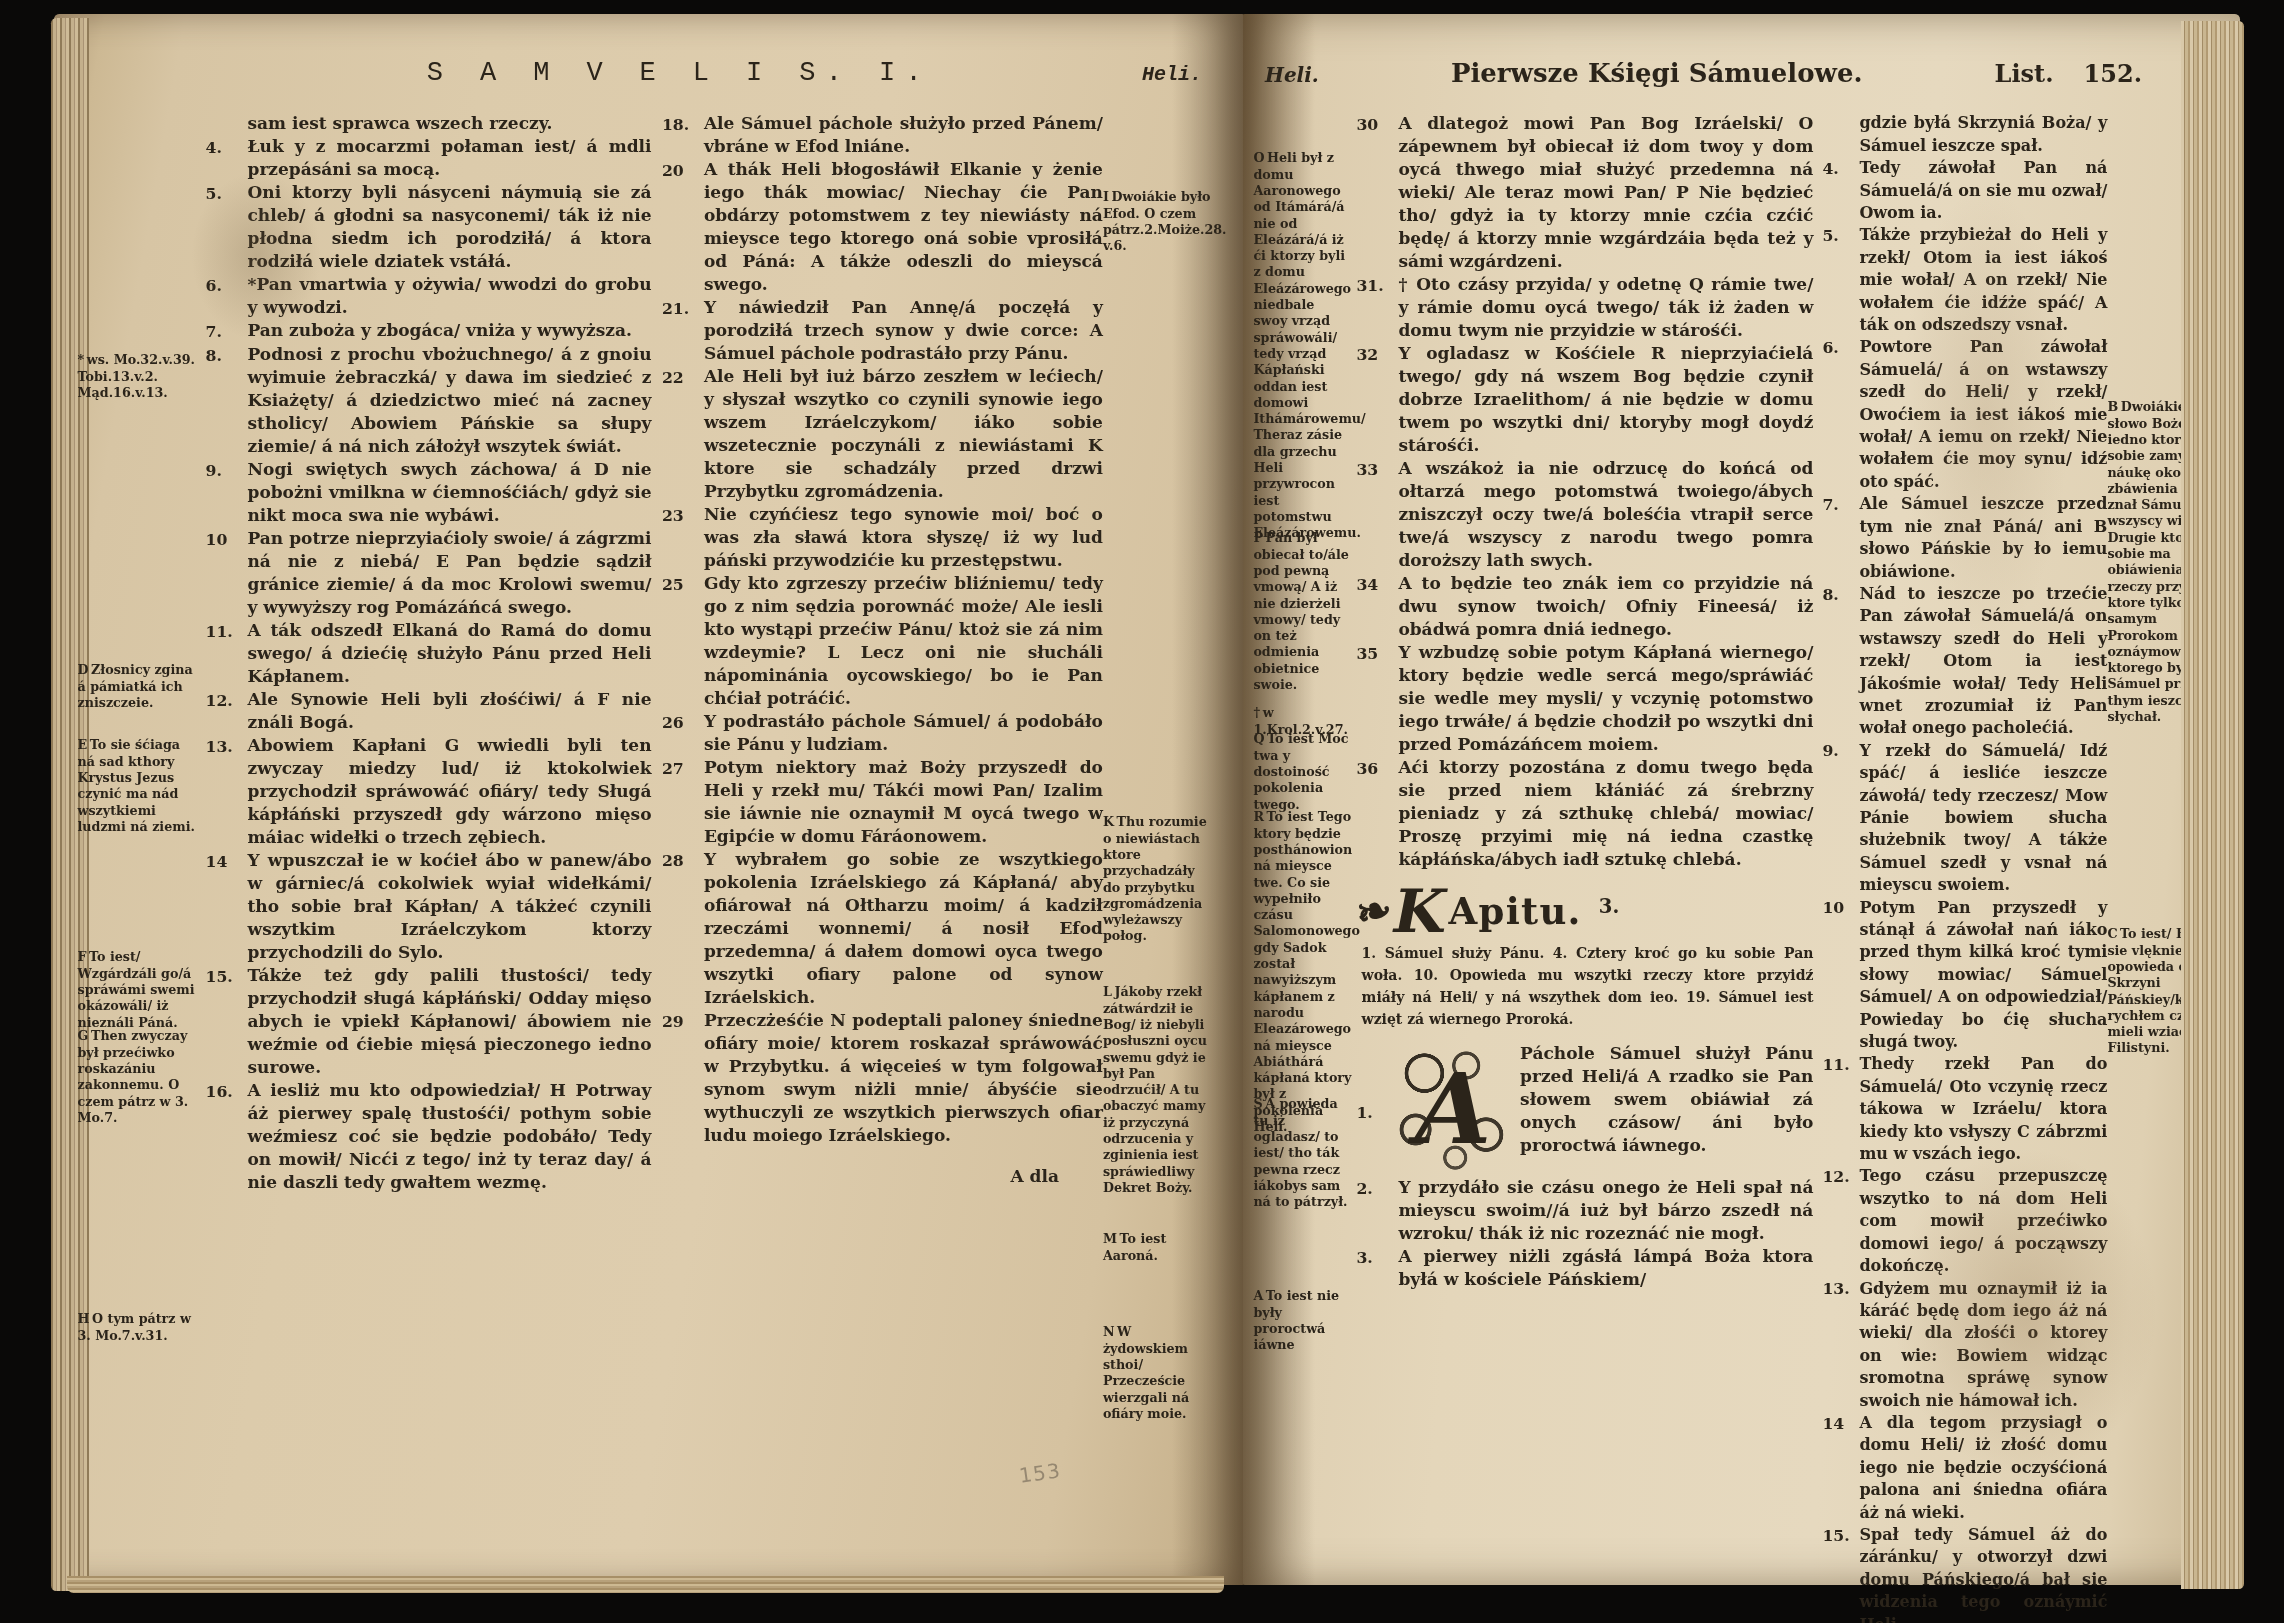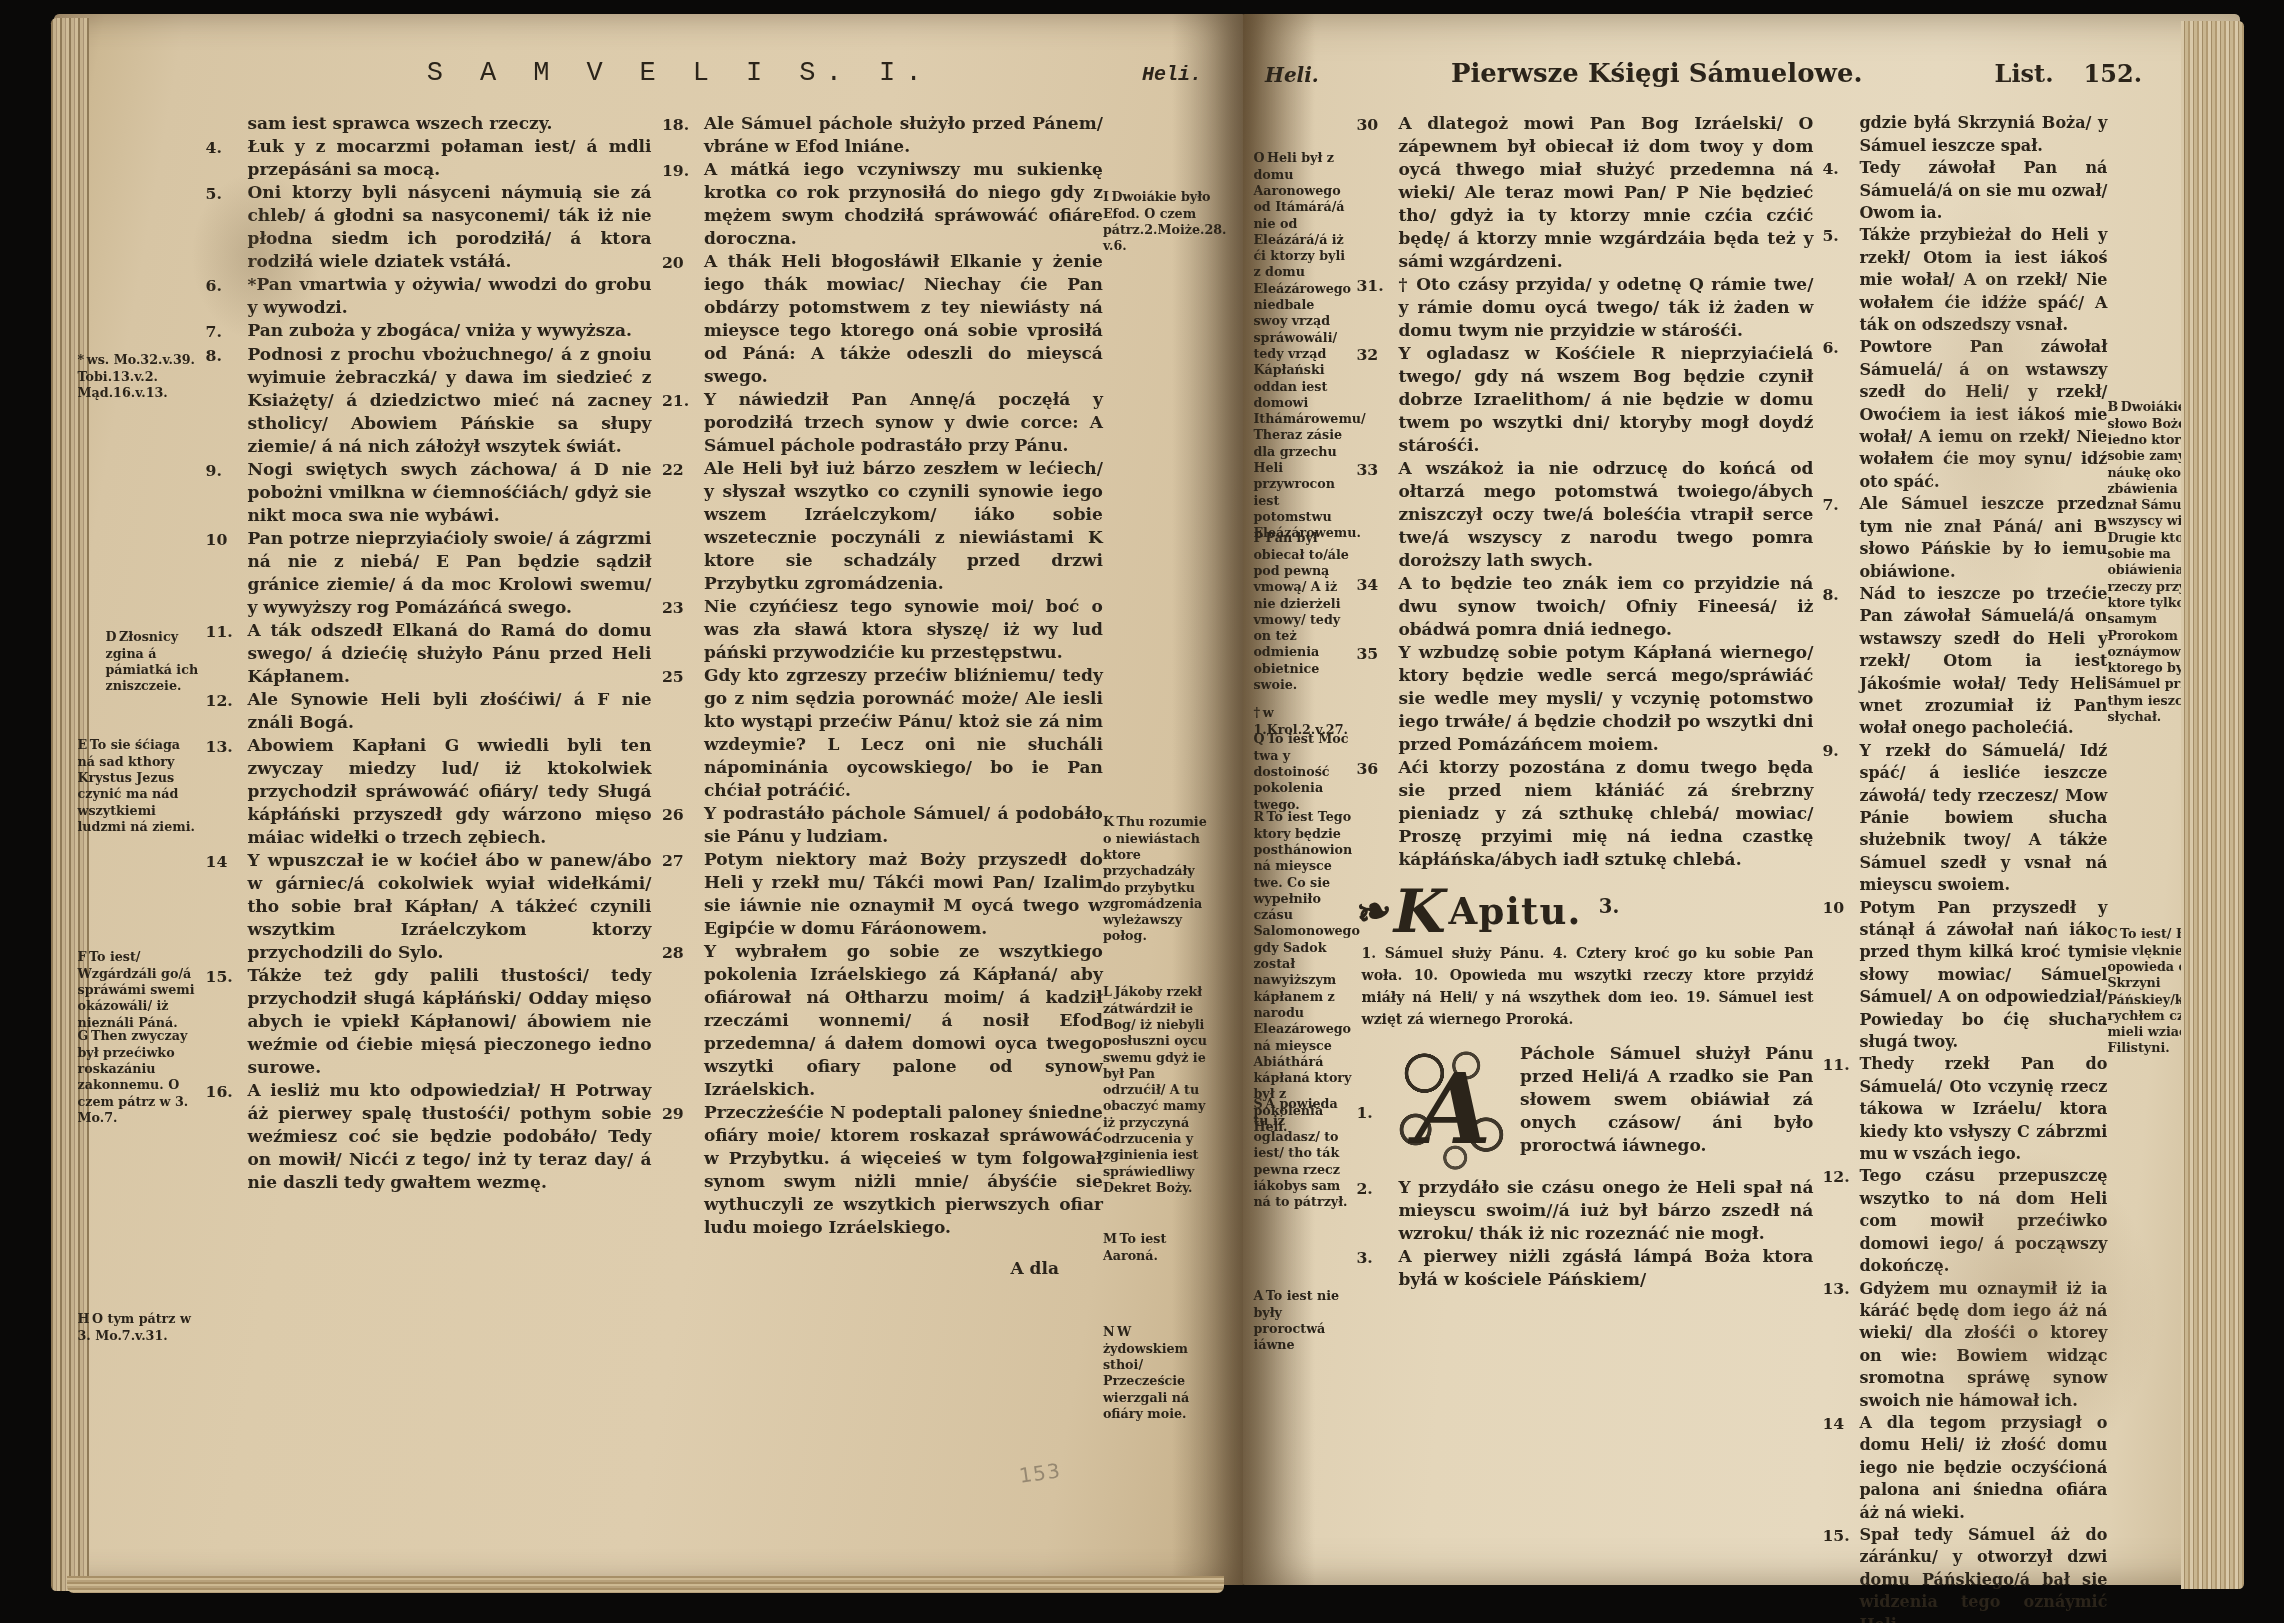--- a/index.html
+++ b/index.html
@@ -78,21 +78,21 @@
     <div class="rhead" style="padding:0 42px 0 163px;font-family:Liberation Mono, monospace;">
       <div class="rh-title-left" style="flex:1;text-align:center;">S A M V E L I S. I.</div>
       <div class="rh-heli">Heli.</div>
     </div>
 
     <div class="lp-body">
 
       <div class="mcol">
 
       <div class="mnote" style="top: 240px;"><span class="mlabel">*</span><span>ws. Mo.32.v.39. Tobi.13.v.2. Mąd.16.v.13.</span></div>
-          <div class="mnote" style="top: 517px; padding-left: 28px;"><span class="mlabel">D</span><span>Złosnicy zgina á pámiatká ich zniszczeie.</span></div>
+          <div class="mnote" style="top: 550px;"><span class="mlabel">D</span><span>Złosnicy zgina á pámiatká ich zniszczeie.</span></div>
           <div class="mnote" style="top: 625px;"><span class="mlabel">E</span><span>To sie śćiaga ná sad kthory Krystus Jezus czynić ma nád wszytkiemi ludzmi ná ziemi.</span></div>
           <div class="mnote" style="top: 837px;"><span class="mlabel">F</span><span>To iest/ Wzgárdzáli go/á spráwámi swemi okázowáli/ iż nieználi Páná.</span></div>
           <div class="mnote" style="top: 916px;"><span class="mlabel">G</span><span>Then zwyczay był przećiwko roskazániu zakonnemu. O czem pátrz w 3. Mo.7.</span></div>
           <div class="mnote" style="top: 1199px;"><span class="mlabel">H</span><span>O tym pátrz w 3. Mo.7.v.31.</span></div>
         </div>
 
       <div class="tcol">
 
       <div class="vrow">
             <div class="vn"></div>
@@ -152,24 +152,20 @@
           </div>
         </div>
       <div></div>
 
       <div class="tcol">
         <div>
 
         <div class="vrow">
               <div class="vn">18.</div>
               <div class="vt">Ale Sámuel páchole służyło przed Pánem/ vbráne w Efod lniáne.</div>
-            </div>
-            <div class="vrow">
-              <div class="vn">19.</div>
-              <div class="vt">A mátká iego vczyniwszy mu sukienkę krotka co rok przynosiłá do niego gdy z mężem swym chodziłá spráwowáć ofiáre doroczna.</div>
             </div>
             <div class="vrow">
               <div class="vn">20</div>
               <div class="vt">A thák Heli błogosłáwił Elkanie y żenie iego thák mowiac/ Niechay ćie Pan obdárzy potomstwem z tey niewiásty ná mieysce tego ktorego oná sobie vprosiłá od Páná: A tákże odeszli do mieyscá swego.</div>
             </div>
             <div class="vrow">
               <div class="vn">21.</div>
               <div class="vt">Y náwiedził Pan Annę/á poczęłá y porodziłá trzech synow y dwie corce: A Sámuel páchole podrastáło przy Pánu.</div>
             </div>
             <div class="vrow">

